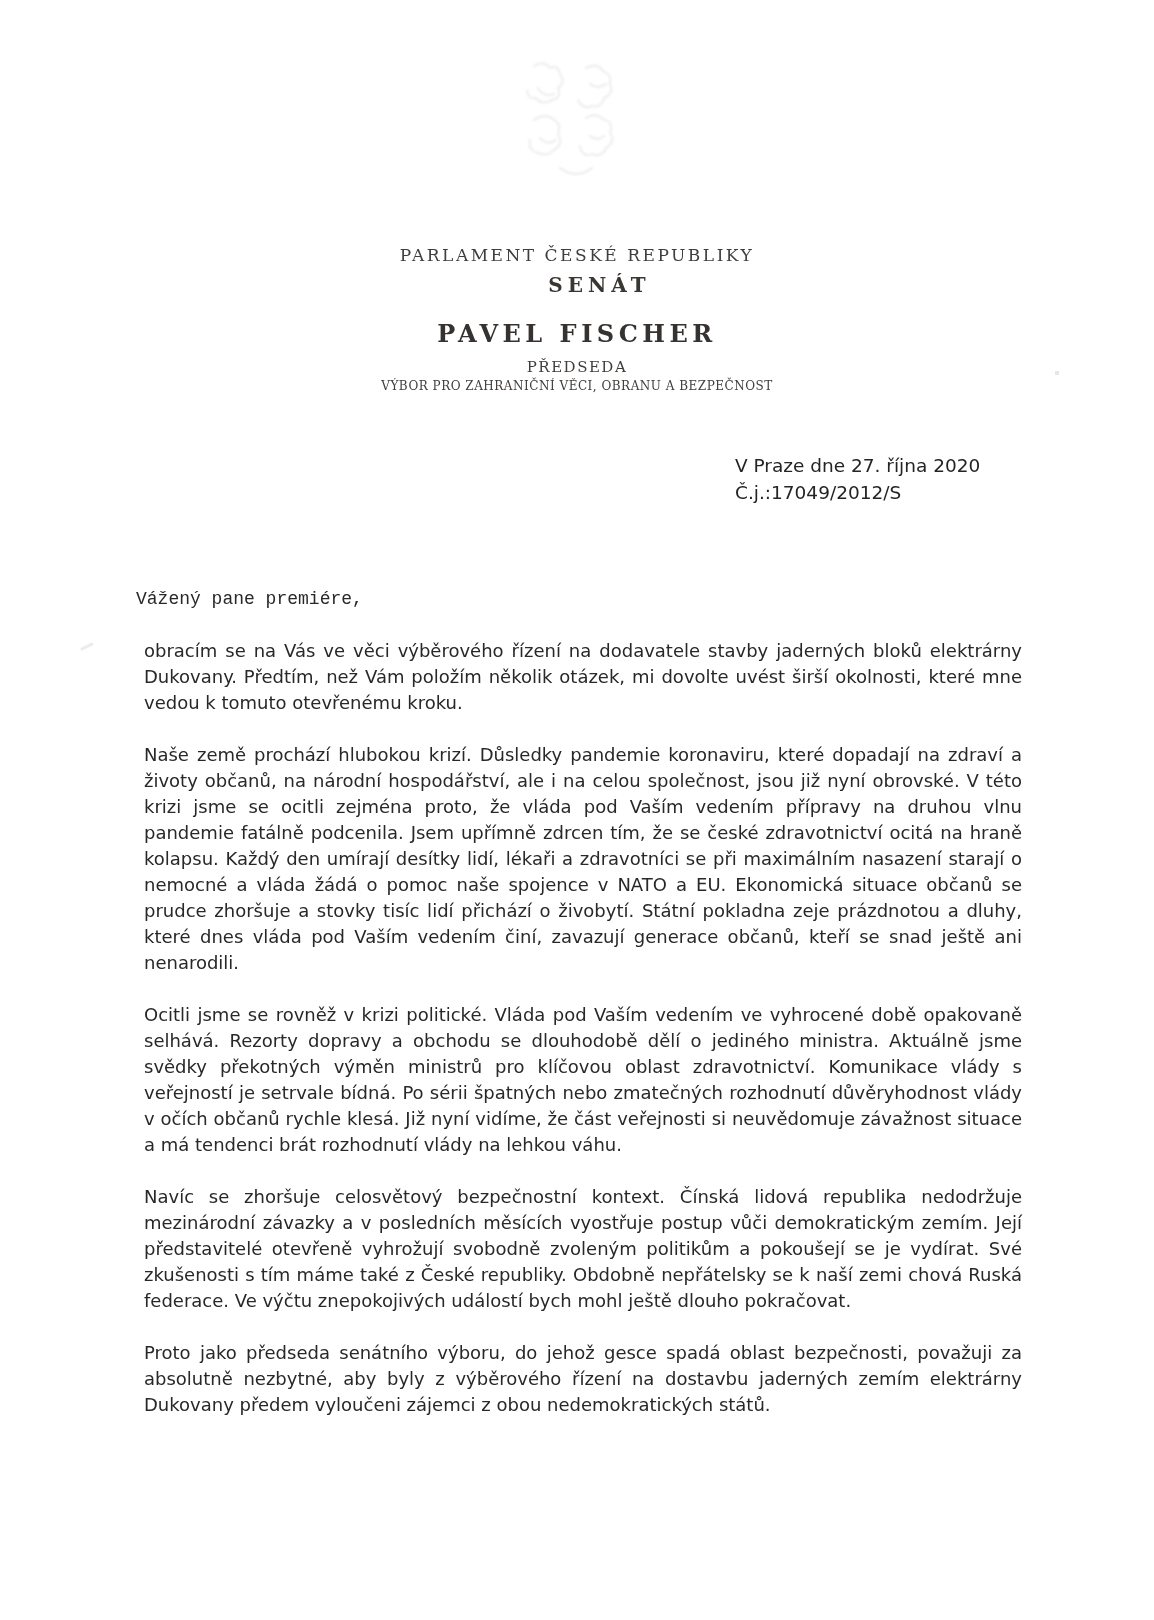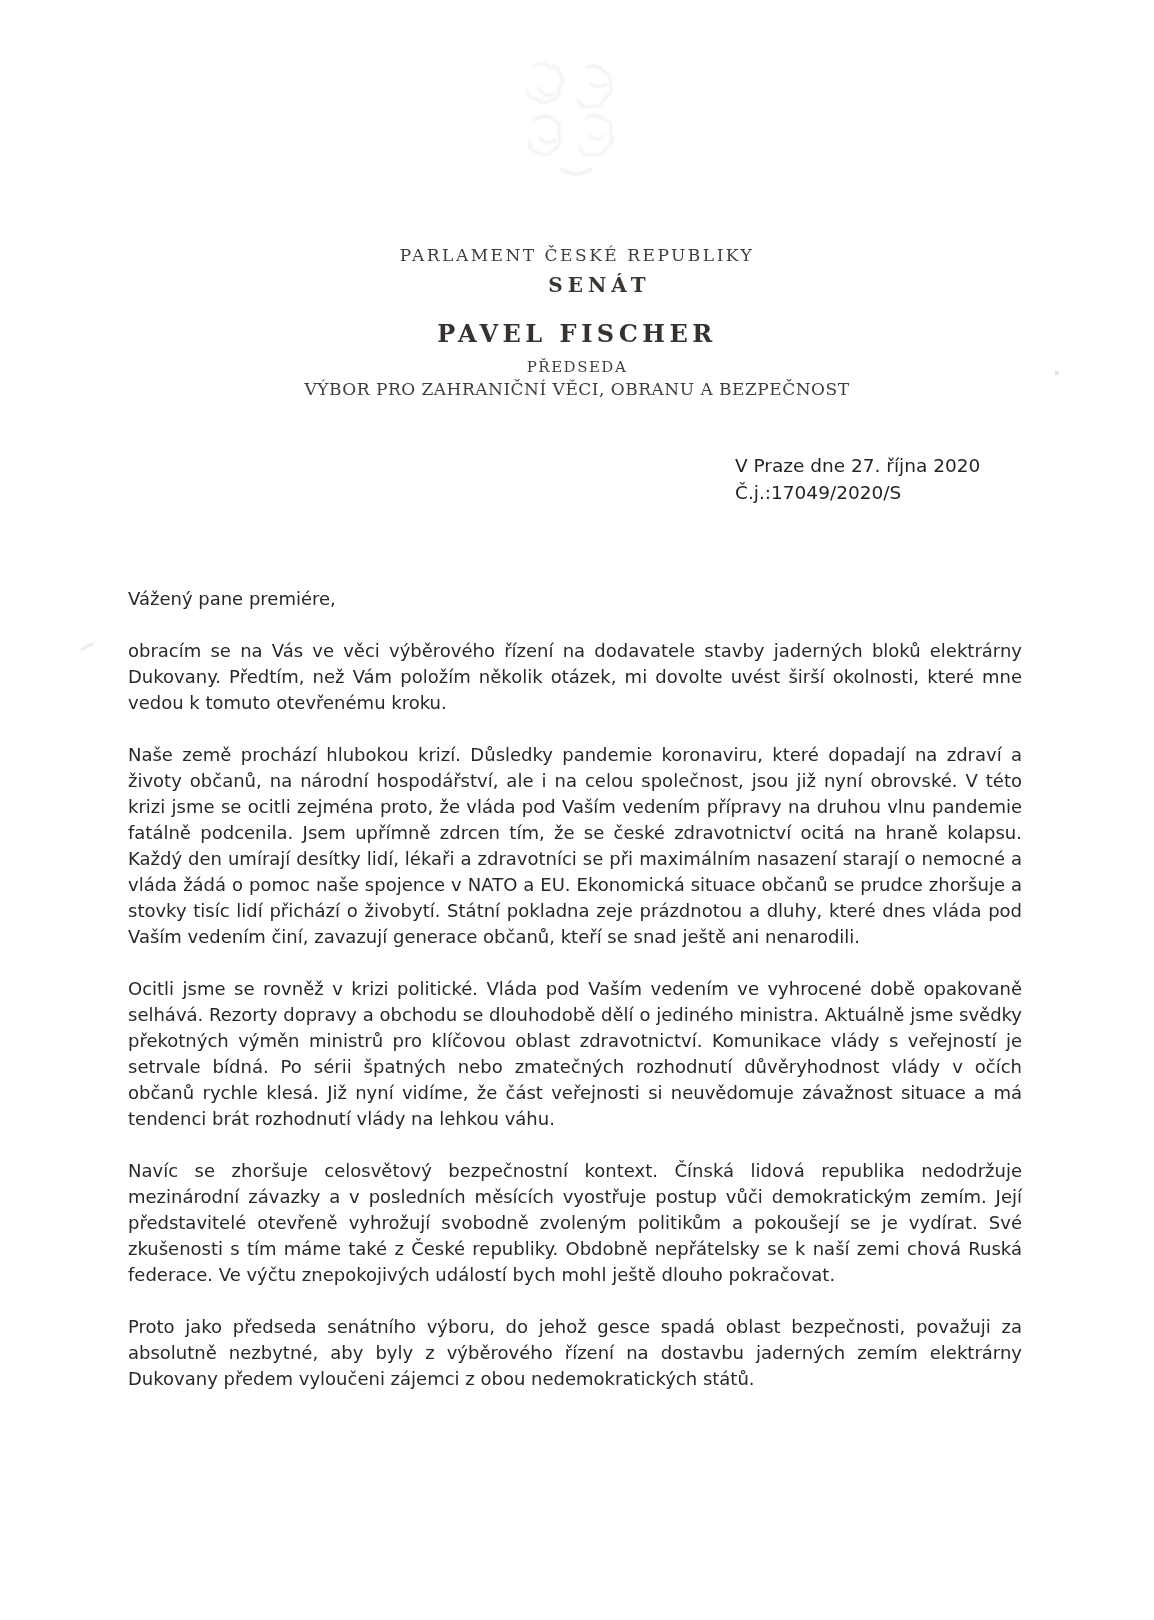--- a/index.html
+++ b/index.html
@@ -58,21 +58,21 @@
     color: #353230;
   }
   .lh-role {
     margin-top: 10px;
     font-size: 15px;
     letter-spacing: 1.5px;
     text-align: center;
   }
   .lh-committee {
     margin-top: 3px;
-    font-size: 17px;
+    font-size: 12px;
     letter-spacing: 0.5px;
   }
 
   
   .refblock {
     position: absolute;
     left: 735px;
     top: 452px;
     font-size: 18.5px;
     line-height: 27px;
@@ -83,24 +83,25 @@
   .letter-body {
     position: absolute;
     left: 128px;
     top: 586px;
     width: 894px;
     font-size: 18px;
     line-height: 26px;
     color: #282828;
   }
   .salutation {
-    margin: 0 0 21px 0;
+    margin: 0 0 21px 8px;
+    font-family: Liberation Mono, monospace;
   }
   .letter-body p.para {
-    margin: 0 0 0 0;
+    margin: 0 0 0 16px;
     margin-top: 26px;
     text-align: justify;
   }
   .letter-body p.para:first-of-type {
     margin-top: 0;
   }
 
   
   .scan-smudge {
     position: absolute;
@@ -147,21 +148,21 @@
   <header class="letterhead">
     <div class="lh-parliament">PARLAMENT ČESKÉ REPUBLIKY</div>
     <div class="lh-senate">SENÁT</div>
     <div class="lh-name">PAVEL FISCHER</div>
     <div class="lh-role">PŘEDSEDA</div>
     <div class="lh-committee">VÝBOR PRO ZAHRANIČNÍ VĚCI, OBRANU A BEZPEČNOST</div>
   </header>
 
   <div class="refblock">
     <div>V Praze dne 27. října 2020</div>
-    <div>Č.j.:17049/2020/S</div>
+    <div>Č.j.:17049/2012/S</div>
   </div>
 
   <main class="letter-body">
     <p class="salutation">Vážený pane premiére,</p>
     <p class="para">obracím se na Vás ve věci výběrového řízení na dodavatele stavby jaderných bloků elektrárny Dukovany. Předtím, než Vám položím několik otázek, mi dovolte uvést širší okolnosti, které mne vedou k tomuto otevřenému kroku.</p>
     <p class="para">Naše země prochází hlubokou krizí. Důsledky pandemie koronaviru, které dopadají na zdraví a životy občanů, na národní hospodářství, ale i na celou společnost, jsou již nyní obrovské. V této krizi jsme se ocitli zejména proto, že vláda pod Vaším vedením přípravy na druhou vlnu pandemie fatálně podcenila. Jsem upřímně zdrcen tím, že se české zdravotnictví ocitá na hraně kolapsu. Každý den umírají desítky lidí, lékaři a zdravotníci se při maximálním nasazení starají o nemocné a vláda žádá o pomoc naše spojence v NATO a EU. Ekonomická situace občanů se prudce zhoršuje a stovky tisíc lidí přichází o živobytí. Státní pokladna zeje prázdnotou a dluhy, které dnes vláda pod Vaším vedením činí, zavazují generace občanů, kteří se snad ještě ani nenarodili.</p>
     <p class="para">Ocitli jsme se rovněž v krizi politické. Vláda pod Vaším vedením ve vyhrocené době opakovaně selhává. Rezorty dopravy a obchodu se dlouhodobě dělí o jediného ministra. Aktuálně jsme svědky překotných výměn ministrů pro klíčovou oblast zdravotnictví. Komunikace vlády s veřejností je setrvale bídná. Po sérii špatných nebo zmatečných rozhodnutí důvěryhodnost vlády v očích občanů rychle klesá. Již nyní vidíme, že část veřejnosti si neuvědomuje závažnost situace a má tendenci brát rozhodnutí vlády na lehkou váhu.</p>
     <p class="para">Navíc se zhoršuje celosvětový bezpečnostní kontext. Čínská lidová republika nedodržuje mezinárodní závazky a v posledních měsících vyostřuje postup vůči demokratickým zemím. Její představitelé otevřeně vyhrožují svobodně zvoleným politikům a pokoušejí se je vydírat. Své zkušenosti s tím máme také z České republiky. Obdobně nepřátelsky se k naší zemi chová Ruská federace. Ve výčtu znepokojivých událostí bych mohl ještě dlouho pokračovat.</p>
     <p class="para">Proto jako předseda senátního výboru, do jehož gesce spadá oblast bezpečnosti, považuji za absolutně nezbytné, aby byly z výběrového řízení na dostavbu jaderných zemím elektrárny Dukovany předem vyloučeni zájemci z obou nedemokratických států.</p>
   </main>

